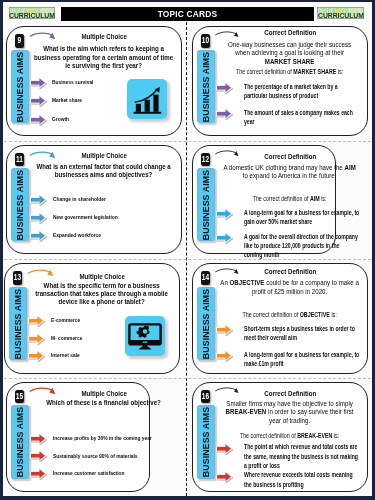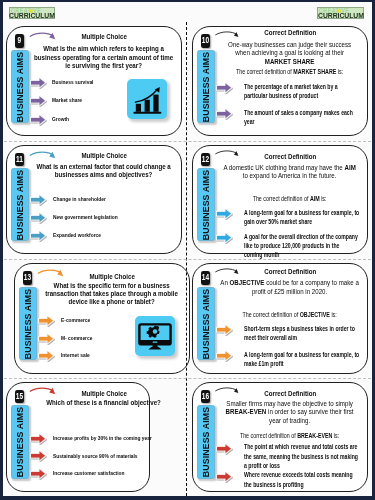--- a/index.html
+++ b/index.html
@@ -91,20 +91,23 @@
 <div class="edge edge-r"></div>
 <div class="edge edge-b"></div>
 <div class="hdr">
 <div class="logo l">
         <div class="logo-1">CREATIVE</div>
         <svg class="logo-star" width="6" height="6" viewBox="0 0 10 10">
           <path d="M5 0.3 L6.1 3.5 L9.5 3.5 L6.8 5.5 L7.9 8.8 L5 6.8 L2.1 8.8 L3.2 5.5 L0.5 3.5 L3.9 3.5 Z" fill="#f0e020"></path>
         </svg>
         <div class="logo-2">CURRICULUM</div>
       </div>
+<div class="hdr-bar">
+        <span>TOPIC CARDS</span>
+      </div>
 <div class="logo r">
         <div class="logo-1">CREATIVE</div>
         <svg class="logo-star" width="6" height="6" viewBox="0 0 10 10">
           <path d="M5 0.3 L6.1 3.5 L9.5 3.5 L6.8 5.5 L7.9 8.8 L5 6.8 L2.1 8.8 L3.2 5.5 L0.5 3.5 L3.9 3.5 Z" fill="#f0e020"></path>
         </svg>
         <div class="logo-2">CURRICULUM</div>
       </div>
 </div>
 <div class="vline"></div>
 <div class="hline" style="top:141.3px"></div>
@@ -285,21 +288,21 @@
             </filter>
           </defs>
           <path d="M2.5 9.0 L21.5 9.0 L21.5 3.5 L33.5 13.0 L21.5 22.5 L21.5 17.0 L2.5 17.0 Z" fill="#ffffff" stroke="#ffffff" stroke-width="4.6" stroke-linejoin="round" filter="url(#sh8)"></path>
           <path d="M2.5 9.0 L21.5 9.0 L21.5 3.5 L33.5 13.0 L21.5 22.5 L21.5 17.0 L2.5 17.0 Z" fill="#4a9fc4" stroke="#4a9fc4" stroke-width="0.6" stroke-linejoin="round"></path>
         </svg>
 <div class="btxt" style="left:24.0px;top:2.2px;width:141.0px;font-size:6.25px;line-height:7.0px">
 <div><span>Expanded workforce</span></div>
 </div>
       </div>
 </div>
-<div class="card" style="left:192.0px;top:144.8px;width:176.0px;height:109.4px">
+<div class="card" style="left:192.0px;top:144.8px;width:144px;height:109.4px">
 <div class="tab" style="height:72.4px">
         <span>BUSINESS AIMS</span>
       </div>
 <div class="badge">
         <span>12</span>
       </div>
 <div style="position:absolute;left:21.0px;top:0.8px;">
         <svg class="curve" style="width:29px;height:14px" viewBox="0 0 60 30">
           <path d="M2.5 14.5 C 16 6.0, 38 6.5, 48.5 14.0" fill="none" stroke="#1c1c1c" stroke-width="1.9" stroke-linecap="round"></path>
           <path d="M47.0 8.8 L51.2 19.2 L41.8 16.4 Z" fill="#1c1c1c"></path>
@@ -336,21 +339,21 @@
           <path d="M2.5 9.0 L21.5 9.0 L21.5 3.5 L33.5 13.0 L21.5 22.5 L21.5 17.0 L2.5 17.0 Z" fill="#ffffff" stroke="#ffffff" stroke-width="4.6" stroke-linejoin="round" filter="url(#sh10)"></path>
           <path d="M2.5 9.0 L21.5 9.0 L21.5 3.5 L33.5 13.0 L21.5 22.5 L21.5 17.0 L2.5 17.0 Z" fill="#2eaae0" stroke="#2eaae0" stroke-width="0.6" stroke-linejoin="round"></path>
         </svg>
 <div class="btxt" style="left:29.0px;top:0.6px;width:128.2px;font-size:6.62px;line-height:9.3px">
 <div><span>A goal for the overall direction of the company</span></div>
 <div><span>like to produce 120,000 products in the</span></div>
 <div><span>coming month</span></div>
 </div>
       </div>
 </div>
-<div class="card" style="left:14px;top:263.0px;width:176.0px;height:110.7px">
+<div class="card" style="left:4px;top:263.0px;width:176.0px;height:110.7px">
 <div class="tab" style="height:73.7px">
         <span>BUSINESS AIMS</span>
       </div>
 <div class="badge">
         <span>13</span>
       </div>
 <div style="position:absolute;left:22.0px;top:2.0px;">
         <svg class="curve" style="width:30px;height:15px" viewBox="0 0 60 30">
           <path d="M2.5 14.5 C 16 6.0, 38 6.5, 48.5 14.0" fill="none" stroke="#f0922f" stroke-width="2.7" stroke-linecap="round"></path>
           <path d="M47.0 7.5 L52.5 20.5 L40.5 17.0 Z" fill="#f0922f"></path>

